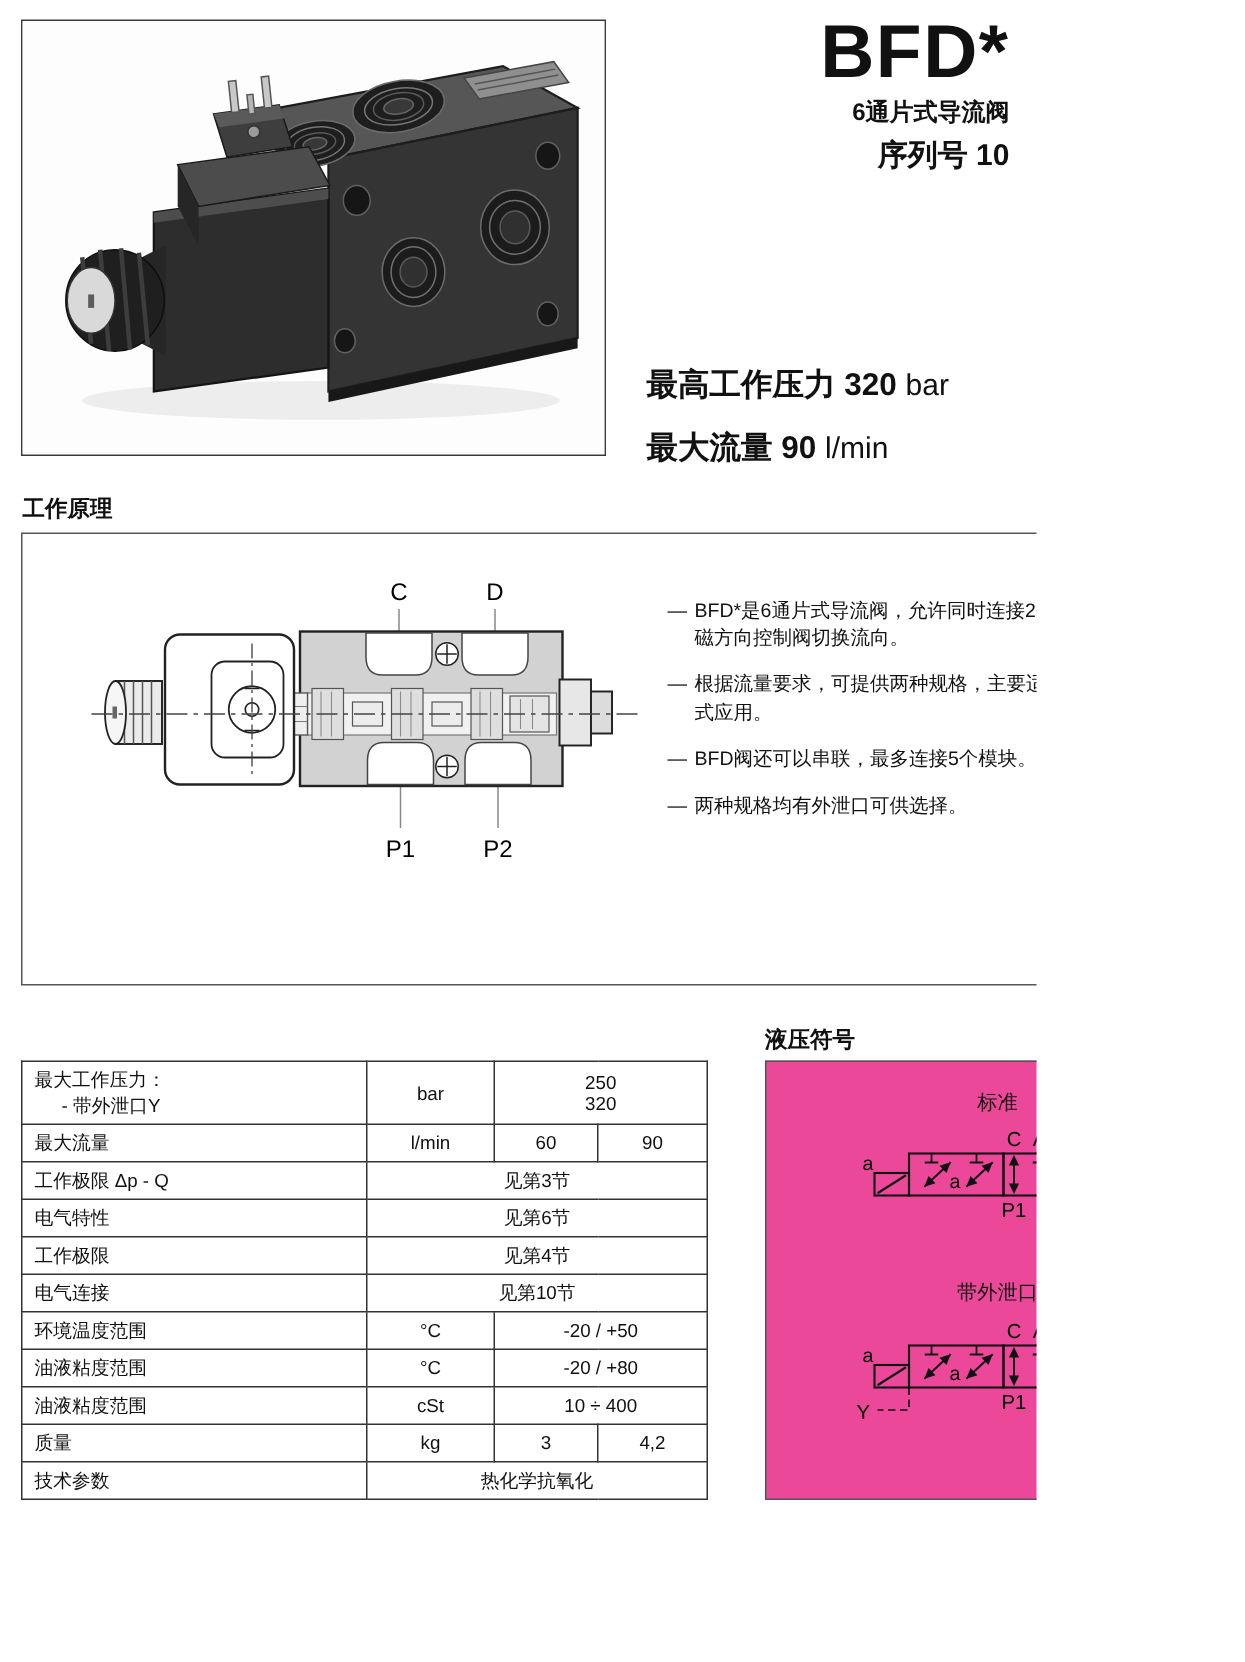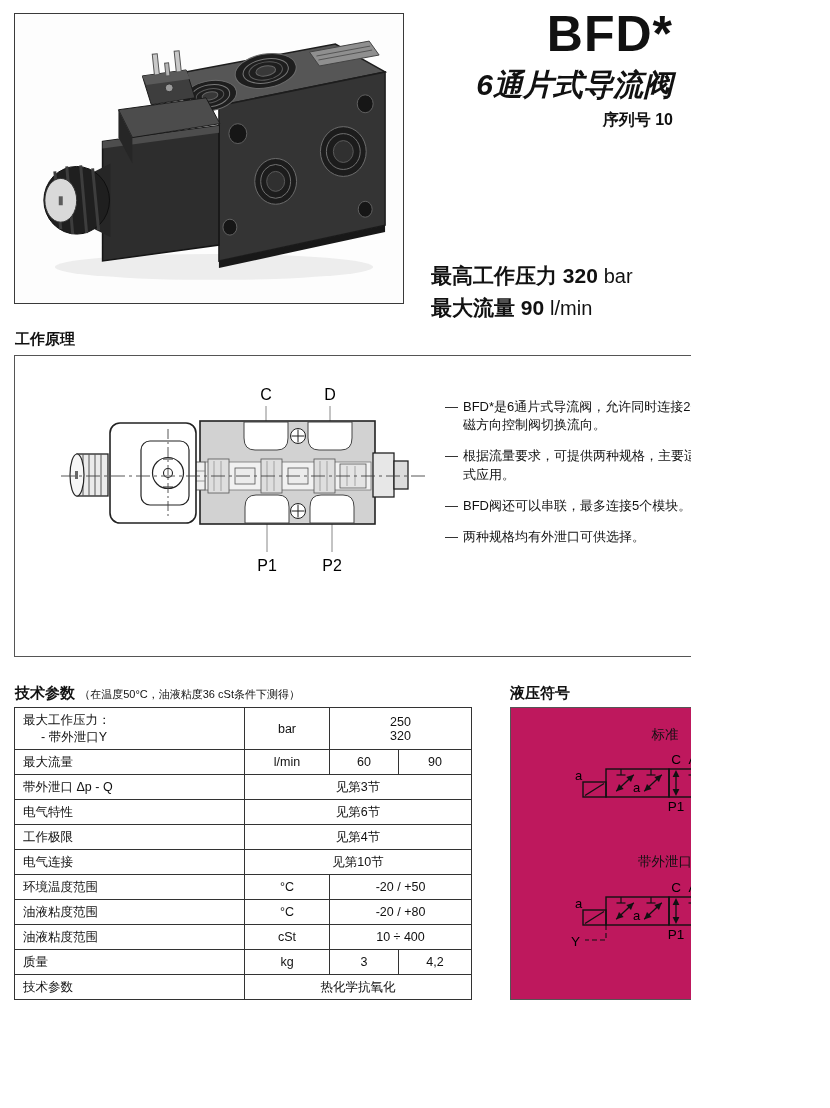--- a/index.html
+++ b/index.html
@@ -7,25 +7,25 @@
   body { font-family:"Liberation Sans","DejaVu Sans",sans-serif; color:#111; }
   .page { position:relative; width:691px; height:1108px; background:#fff; overflow:hidden; }
 
   
   .photo-frame { position:absolute; left:14px; top:13px; width:390px; height:291px;
                  border:1px solid #3a3a3a; background:#fdfdfd; }
 
   
   .title-block { position:absolute; right:18px; top:8px; text-align:right; }
   .title-main { font-size:50px; font-weight:bold; line-height:1.05; letter-spacing:1px; }
-  .title-sub  { font-size:30px; font-weight:bold; margin-top:4px;font-style:italic; }
-  .title-series { font-size:16px; font-weight:bold; margin-top:4px; }
-
-  
-  .specs { position:absolute; left:431px; top:260px; font-size:21px; font-weight:bold; line-height:31px; }
+  .title-sub  { font-size:16px; font-weight:bold; margin-top:4px; }
+  .title-series { font-size:20px; font-weight:bold; margin-top:4px; }
+
+  
+  .specs { position:absolute; left:431px; top:236px; font-size:21px; font-weight:bold; line-height:42px; }
   .specs .unit { font-weight:normal; font-size:20px; }
 
   
   .sec-heading { position:absolute; font-size:15px; font-weight:bold; }
   .sec-note { font-size:11px; font-weight:normal; }
 
   
   .wp-box { position:absolute; left:14px; top:355px; width:802px; height:302px; border:1px solid #555; background:#fff; }
   .wp-diagram { position:absolute; left:40px; top:10px; }
   .wp-bullets { position:absolute; left:430px; top:42px; width:372px; }
@@ -34,21 +34,21 @@
 
   
   table.tparams { position:absolute; left:14px; top:707px; border-collapse:collapse; table-layout:fixed; }
   table.tparams td { border:1px solid #333; font-size:12.5px; height:25px; text-align:center; vertical-align:middle; padding:1px 3px; }
   table.tparams tr.hdr td { height:30px; font-weight:bold; font-size:13px; }
   table.tparams td.lbl { text-align:left; padding-left:8px; }
   table.tparams tr.h2 td { height:42px; }
   .lbl2 { padding-left:18px; }
 
   
-  .hs-box { position:absolute; left:510px; top:707px; width:310px; height:293px; border:1px solid #555; background:#be185d; }
+  .hs-box { position:absolute; left:510px; top:707px; width:310px; height:293px; border:1px solid #555; background:#ec4899; }
   .hs-label { position:absolute; width:100%; text-align:center; font-size:13.5px; }
   svg text { font-family:"Liberation Sans","DejaVu Sans",sans-serif; }
 </style>
 </head>
 <body>
 
 <div class="page">
 
   <div class="photo-frame">
     <svg width="388" height="289" viewBox="0 0 390 290">
@@ -216,24 +216,20 @@
           <span class="dash">—</span>
           <span>BFD阀还可以串联，最多连接5个模块。</span>
         </div>
       <div class="wp-bullet">
           <span class="dash">—</span>
           <span>两种规格均有外泄口可供选择。</span>
         </div>
     </div>
   </div>
 
-  <div class="sec-heading" style="left:15px; top:684px;">
-    <span>技术参数</span>
-    <span class="sec-note">（在温度50°C，油液粘度36 cSt条件下测得）</span>
-  </div>
 
   <table class="tparams">
     <colgroup>
         <col style="width:230px">
         <col style="width:85px">
         <col style="width:69px">
         <col style="width:73px">
       </colgroup>
     <tbody>
     <tr class="h2">
@@ -247,21 +243,21 @@
             <div>320</div>
           </td>
     </tr>
     <tr>
       <td class="lbl">最大流量</td>
       <td>l/min</td>
       <td>60</td>
       <td>90</td>
     </tr>
     <tr>
-      <td class="lbl">带外泄口 Δp - Q</td>
+      <td class="lbl">工作极限 Δp - Q</td>
       <td colspan="3">见第3节</td>
     </tr>
     <tr>
       <td class="lbl">电气特性</td>
       <td colspan="3">见第6节</td>
     </tr>
     <tr>
       <td class="lbl">工作极限</td>
       <td colspan="3">见第4节</td>
     </tr>

